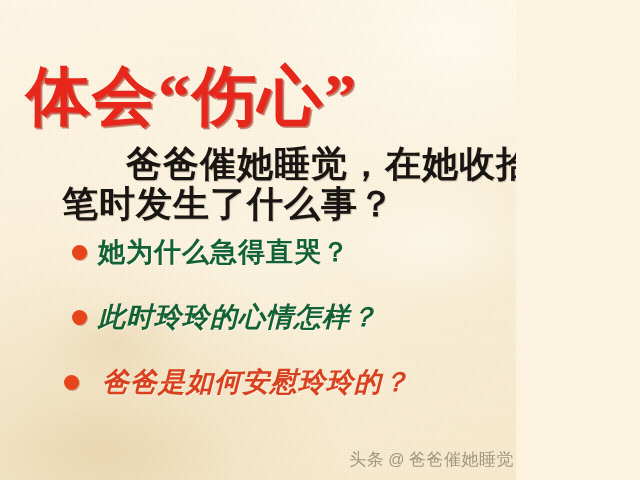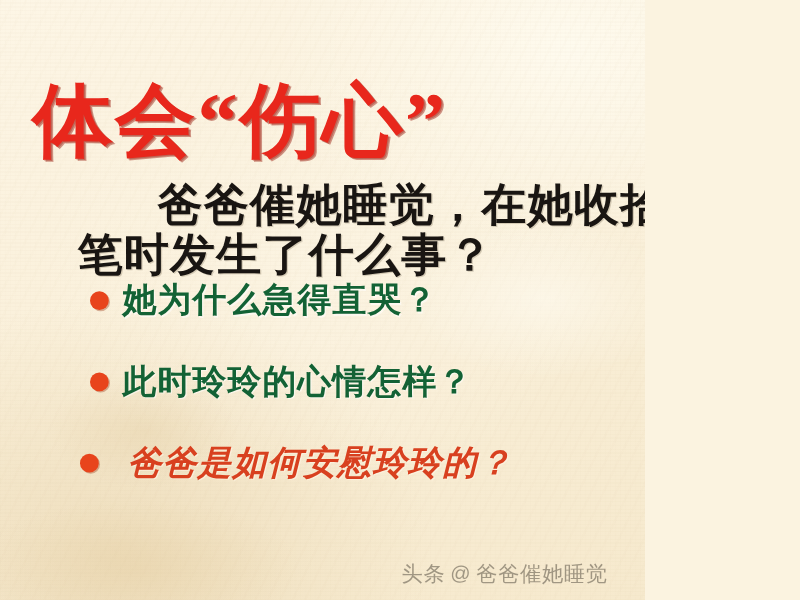--- a/index.html
+++ b/index.html
@@ -73,21 +73,21 @@
     font-weight: 700;
     color: #191512;
     text-indent: 64px;
     letter-spacing: 1px;
     text-shadow: 1px 1px 0 rgba(120, 105, 80, 0.28);
   }
 
   .bullet-list {
     position: absolute;
     left: 0;
-    top: 220px;
+    top: 232px;
     width: 640px;
     margin: 0;
     padding: 0;
     list-style: none;
   }
 
   .bullet-item {
     position: relative;
     display: flex;
     align-items: center;
@@ -132,21 +132,21 @@
   .bullet-item.red .bullet-text {
     font-family: "Liberation Serif", "DejaVu Serif", serif;
     font-weight: 700;
     font-style: italic;
     color: #d8401f;
     text-shadow: 1px 1px 0 rgba(255, 245, 230, 0.6);
   }
 
   .watermark {
     position: absolute;
-    right: 30px;
+    right: 2px;
     bottom: 10px;
     display: flex;
     align-items: center;
     gap: 4px;
     font-family: "Liberation Sans", "DejaVu Sans", sans-serif;
     font-size: 17px;
     line-height: 20px;
     color: rgba(90, 82, 70, 0.55);
     letter-spacing: 0.5px;
     white-space: nowrap;
@@ -171,21 +171,21 @@
 
   <ul class="bullet-list">
 
     <li class="bullet-item green">
       <span class="bullet-dot" style="background: rgb(232, 68, 28);"></span>
       <span class="bullet-text" style="color: rgb(19, 98, 53);">她为什么急得直哭？</span>
     </li>
 
     <li class="bullet-item green">
       <span class="bullet-dot" style="background: rgb(232, 68, 28);"></span>
-      <span class="bullet-text" style="color: rgb(19, 98, 53);">此时玲玲的心情怎样？</span>
+      <span class="bullet-text" style="color: rgb(19, 98, 53); font-style: italic;">此时玲玲的心情怎样？</span>
     </li>
 
     <li class="bullet-item red">
       <span class="bullet-dot" style="background: rgb(232, 68, 28);"></span>
       <span class="bullet-text" style="color: rgb(216, 64, 31);">爸爸是如何安慰玲玲的？</span>
     </li>
 
   </ul>
 
   <div class="watermark">

